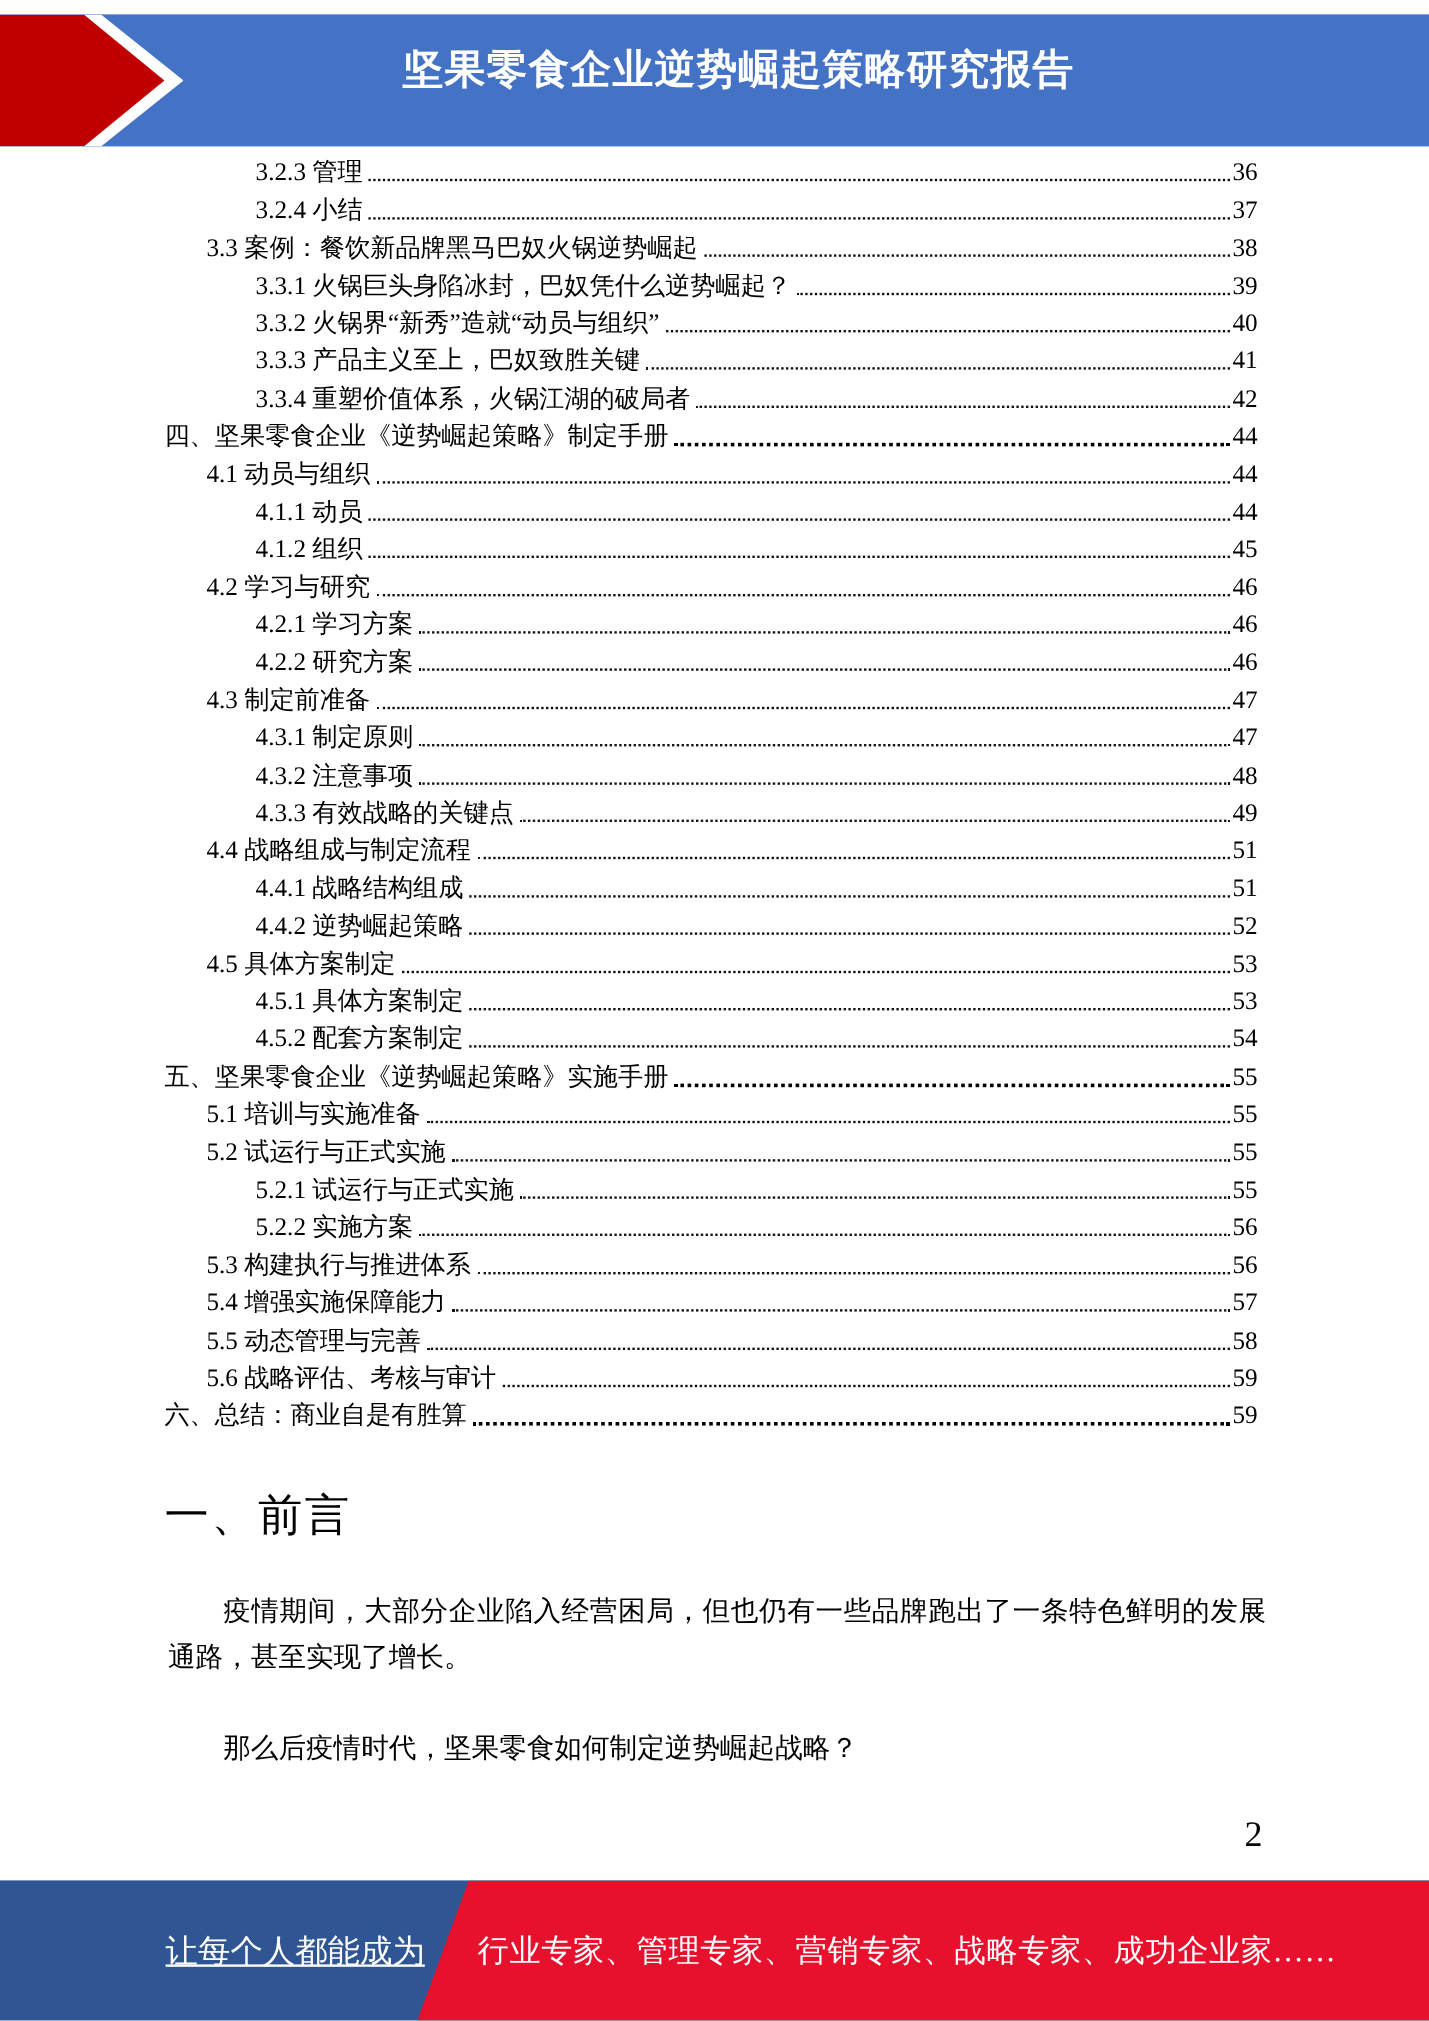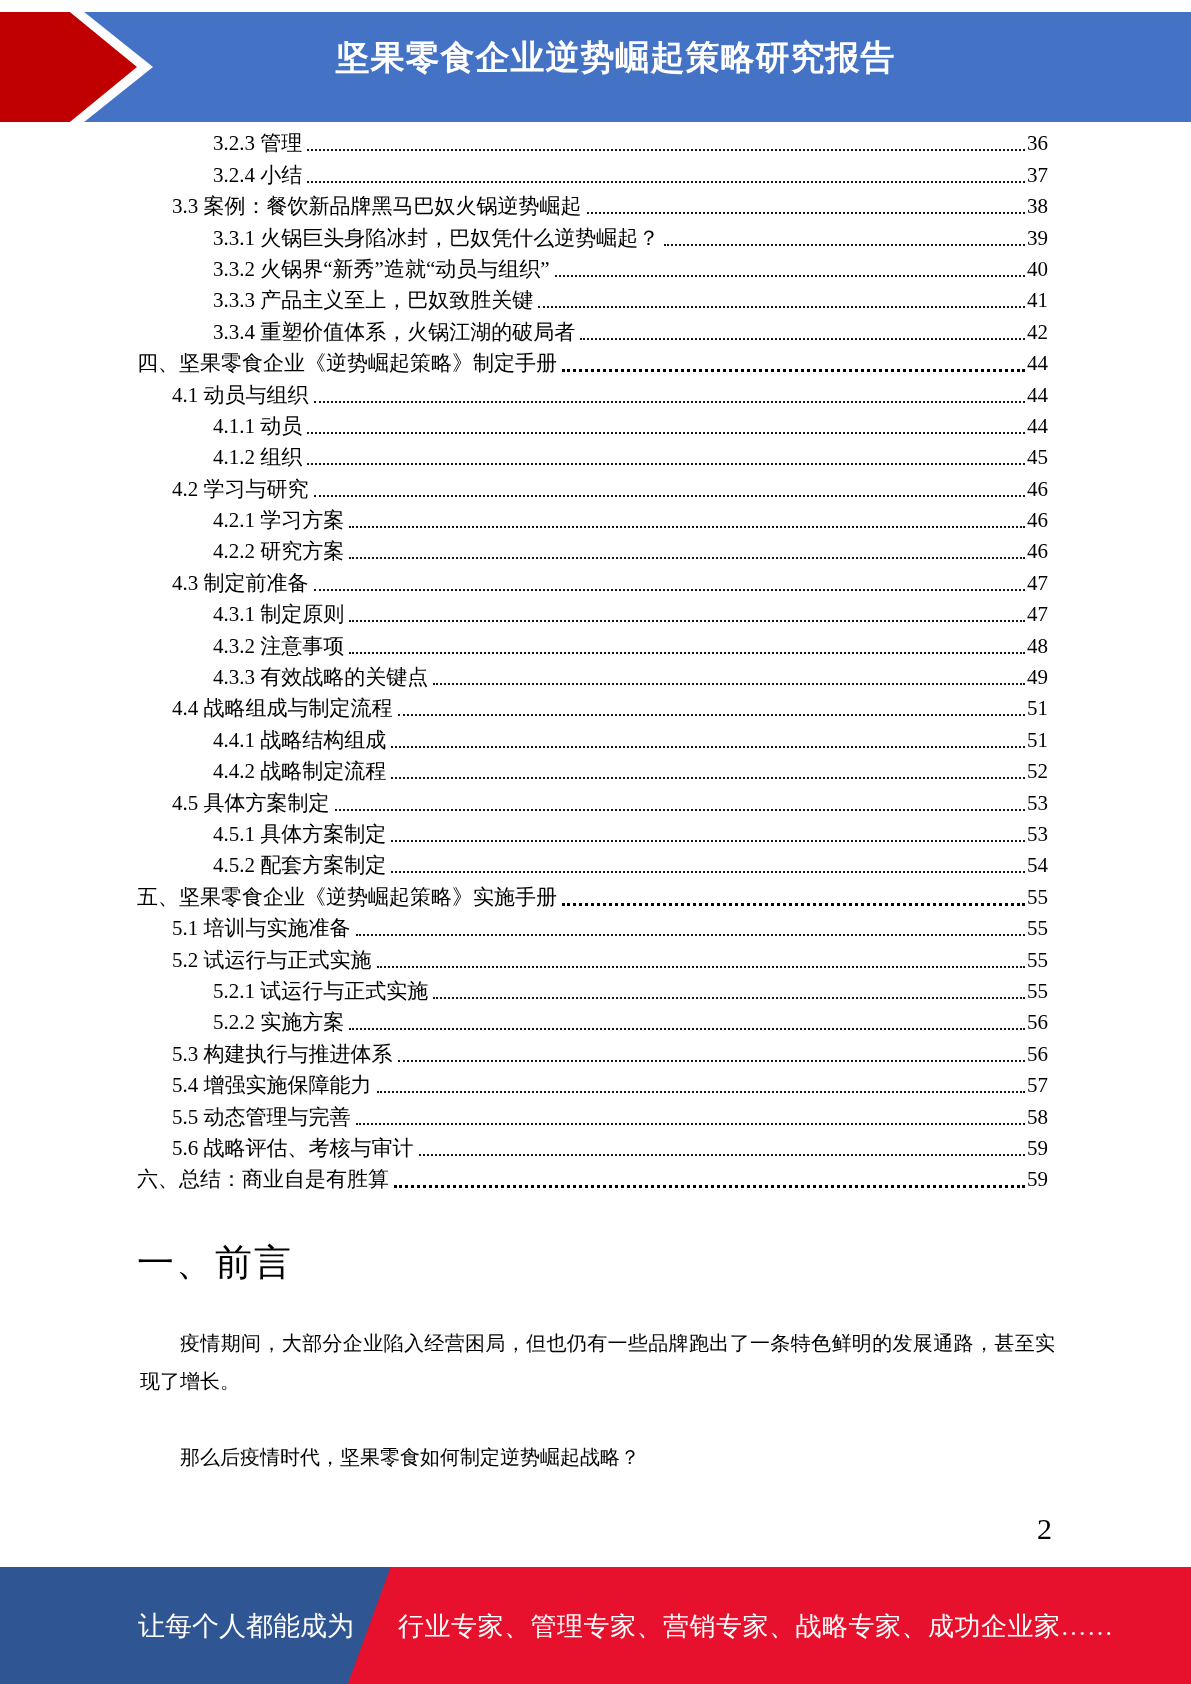--- a/index.html
+++ b/index.html
@@ -66,21 +66,21 @@
   .toc-row.bold .leader{border-bottom:3px dotted #000;margin-bottom:6px;}
   .toc-page{white-space:nowrap;}
   
   .section-heading{
     position:absolute;left:137px;top:1238px;
     font-family:"Liberation Sans","DejaVu Sans",sans-serif;
     font-weight:normal;font-size:37px;letter-spacing:2px;
   }
   .body-text{
     position:absolute;left:140px;top:1324px;width:915px;
-    font-size:20px;line-height:38px;
+    font-size:23px;line-height:38px;
     text-align:justify;
     font-family:Liberation Serif, serif;
   }
   .para{margin:0;text-indent:2em;}
   .para + .para{margin-top:38px;}
   .page-number{
     position:absolute;top:1512px;right:139px;
     font-size:30px;line-height:34px;text-align:right;
   }
   
@@ -90,21 +90,21 @@
     background:var(--footer-blue);
   }
   .footer-red{
     position:absolute;top:0;left:0;width:100%;height:100%;
     background:var(--footer-red);
     -webkit-clip-path:polygon(32.8% 0,100% 0,100% 100%,29.2% 100%);
     clip-path:polygon(32.8% 0,100% 0,100% 100%,29.2% 100%);
   }
   .footer-left{
     position:absolute;left:138px;top:50%;transform:translateY(-50%);
-    color:#ffffff;font-size:27px;white-space:nowrap;
+    color:#ffffff;font-size:27px;white-space:nowrap;text-decoration:underline;
   }
   .footer-right{
     position:absolute;left:398px;top:50%;transform:translateY(-50%);
     color:#ffffff;font-size:26px;letter-spacing:0.5px;white-space:nowrap;
   }
 </style>
 </head>
 <body>
 
 <div class="page">
@@ -210,21 +210,21 @@
         <span class="toc-label">4.4 战略组成与制定流程</span>
         <span class="leader"></span>
         <span class="toc-page">51</span>
       </div>
       <div class="toc-row level-3">
         <span class="toc-label">4.4.1 战略结构组成</span>
         <span class="leader"></span>
         <span class="toc-page">51</span>
       </div>
       <div class="toc-row level-3">
-        <span class="toc-label">4.4.2 战略制定流程</span>
+        <span class="toc-label">4.4.2 逆势崛起策略</span>
         <span class="leader"></span>
         <span class="toc-page">52</span>
       </div>
       <div class="toc-row level-2">
         <span class="toc-label">4.5 具体方案制定</span>
         <span class="leader"></span>
         <span class="toc-page">53</span>
       </div>
       <div class="toc-row level-3">
         <span class="toc-label">4.5.1 具体方案制定</span>

